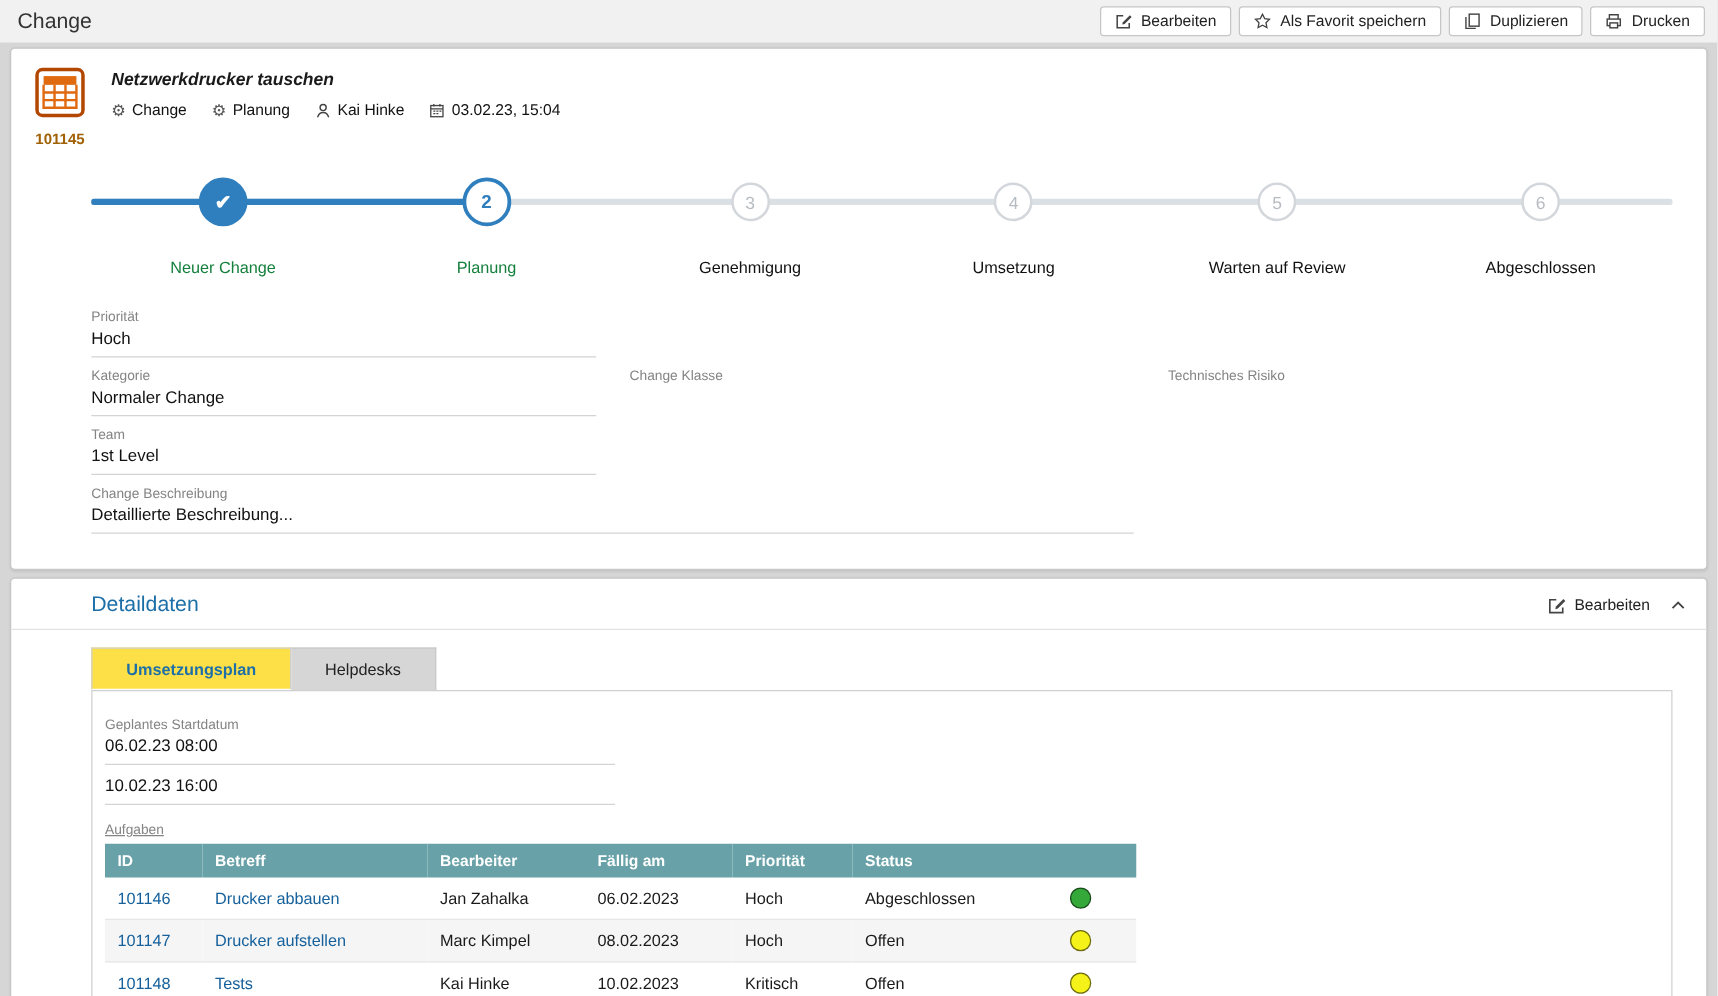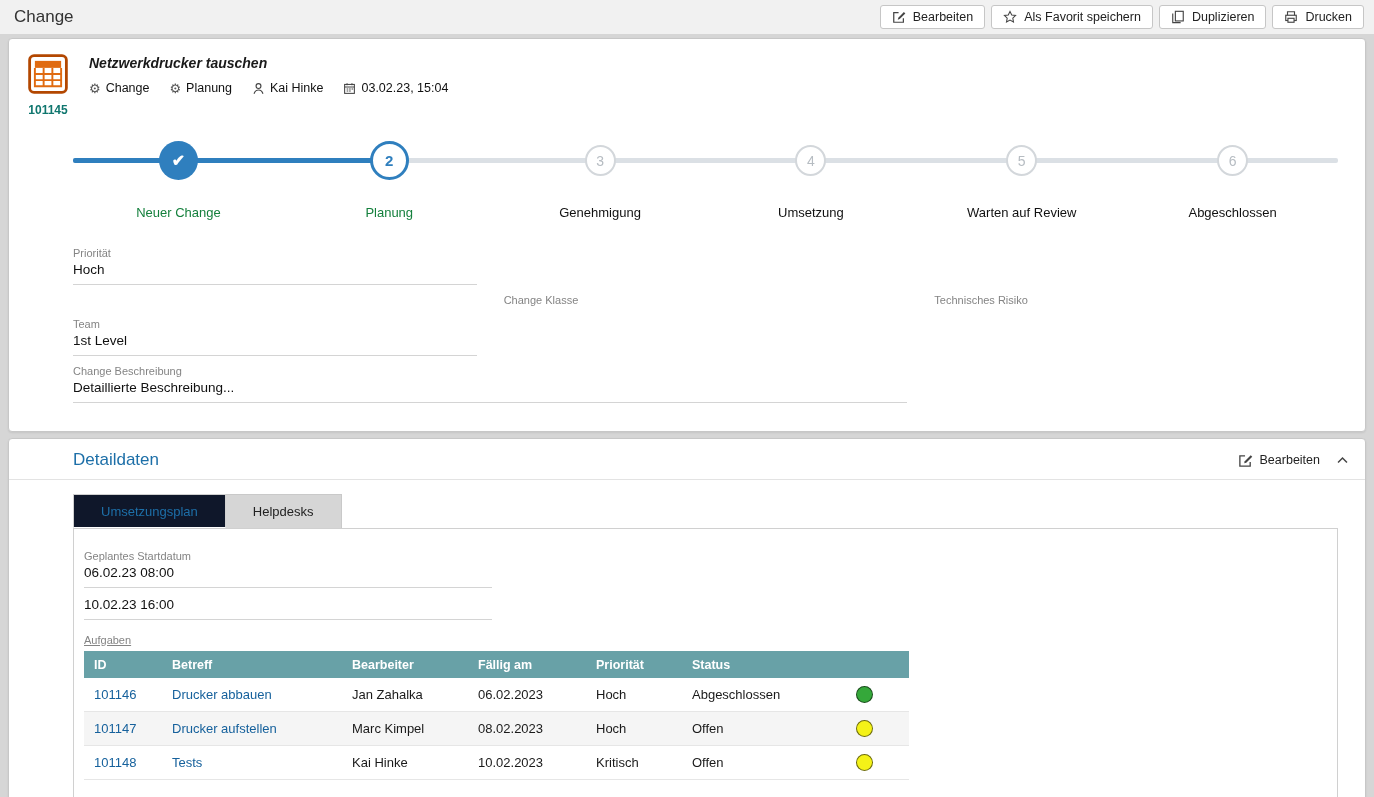--- a/index.html
+++ b/index.html
@@ -41,21 +41,21 @@
     background: #fff;
     border: 1px solid #c7c7c7;
     border-radius: 4px;
     margin: 4px 8px 0 8px;
     box-shadow: 0 1px 2px rgba(0,0,0,0.08);
   }
 
   
   .change-head { display: flex; padding: 14px 0 0 14px; }
   .change-icon-block { width: 50px; text-align: center; margin-right: 16px; }
-  .change-id { font-size: 12px; font-weight: bold; margin-top: 4px; color: #0f766e; }
+  .change-id { font-size: 12px; font-weight: bold; margin-top: 4px; color: #a16207; }
   .change-title { font-size: 14px; font-weight: bold; margin-top: 2px; font-style: italic; }
   .change-meta { display: flex; gap: 20px; margin-top: 10px; align-items: center; }
   .meta-item { display: flex; align-items: center; gap: 5px; font-size: 12.5px; color: #111; }
   .gear-glyph { font-size: 13px; color: #555; line-height: 1; }
 
   
   .steps { position: relative; margin: 24px 27px 0 64px; }
   .track {
     position: absolute; top: 17px; left: 0; right: 0;
     height: 5px; background: #dbe0e5; border-radius: 2px;
@@ -113,25 +113,25 @@
     cursor: pointer;
   }
   .collapse-btn { cursor: pointer; display: inline-flex; padding: 2px; }
 
   .tabs { display: flex; margin: 14px 27px 0 64px; position: relative; z-index: 2; }
   .tab {
     height: 34px; display: flex; align-items: center;
     padding: 0 27px; font-size: 13px; cursor: pointer;
   }
   .tab.active {
-    background: #0f172a;
+    background: #fde047;
     border: 1px solid #d0d0d0;
     border-bottom: 1px solid #fff;
     margin-bottom: -1px;
-    color: #1d6fa8; font-weight: normal;
+    color: #1d6fa8; font-weight: bold;
   }
   .tab.inactive {
     background: #d6d6d6;
     border: 1px solid #c9c9c9;
     border-left: none;
     border-bottom: none;
     color: #222;
   }
 
   .panel {
@@ -307,20 +307,24 @@
           </div>
         <div class="step-label">Abgeschlossen</div>
       </div>
     </div>
   </div>
 
   <div class="fields">
     <div class="field f-prio">
       <div class="flabel">Priorität</div>
       <div class="fvalue">Hoch</div>
+    </div>
+    <div class="field f-kat">
+      <div class="flabel">Kategorie</div>
+      <div class="fvalue">Normaler Change</div>
     </div>
     <div class="field f-klasse">
       <div class="flabel">Change Klasse</div>
     </div>
     <div class="field f-risiko">
       <div class="flabel">Technisches Risiko</div>
     </div>
     <div class="field f-team">
       <div class="flabel">Team</div>
       <div class="fvalue">1st Level</div>

